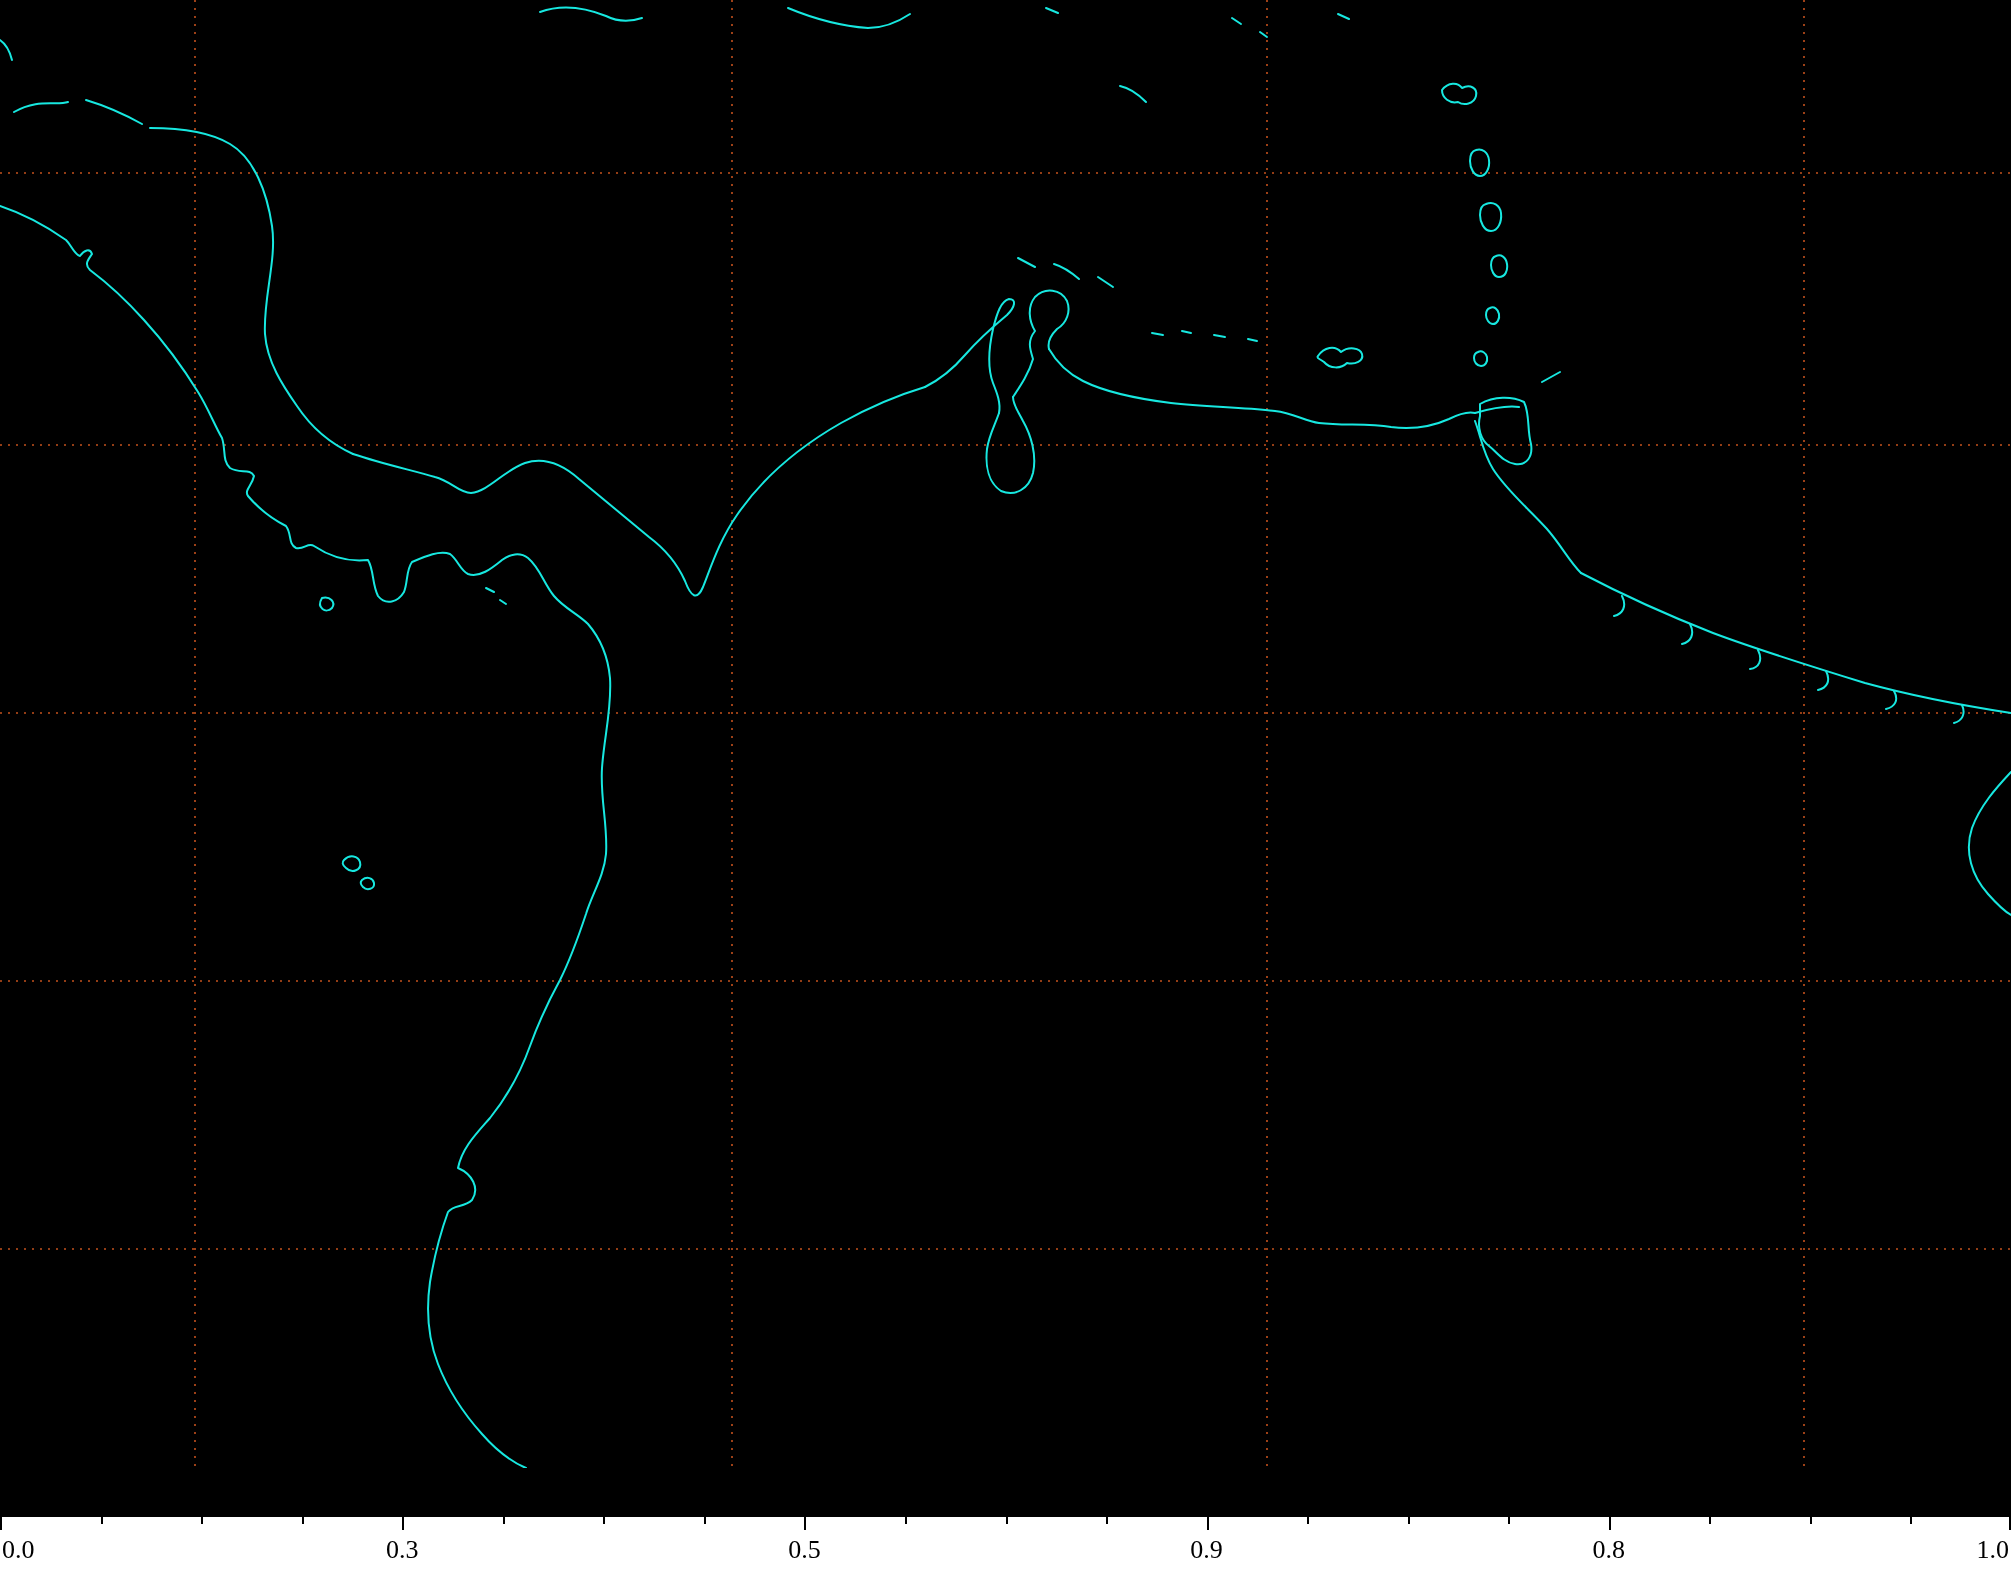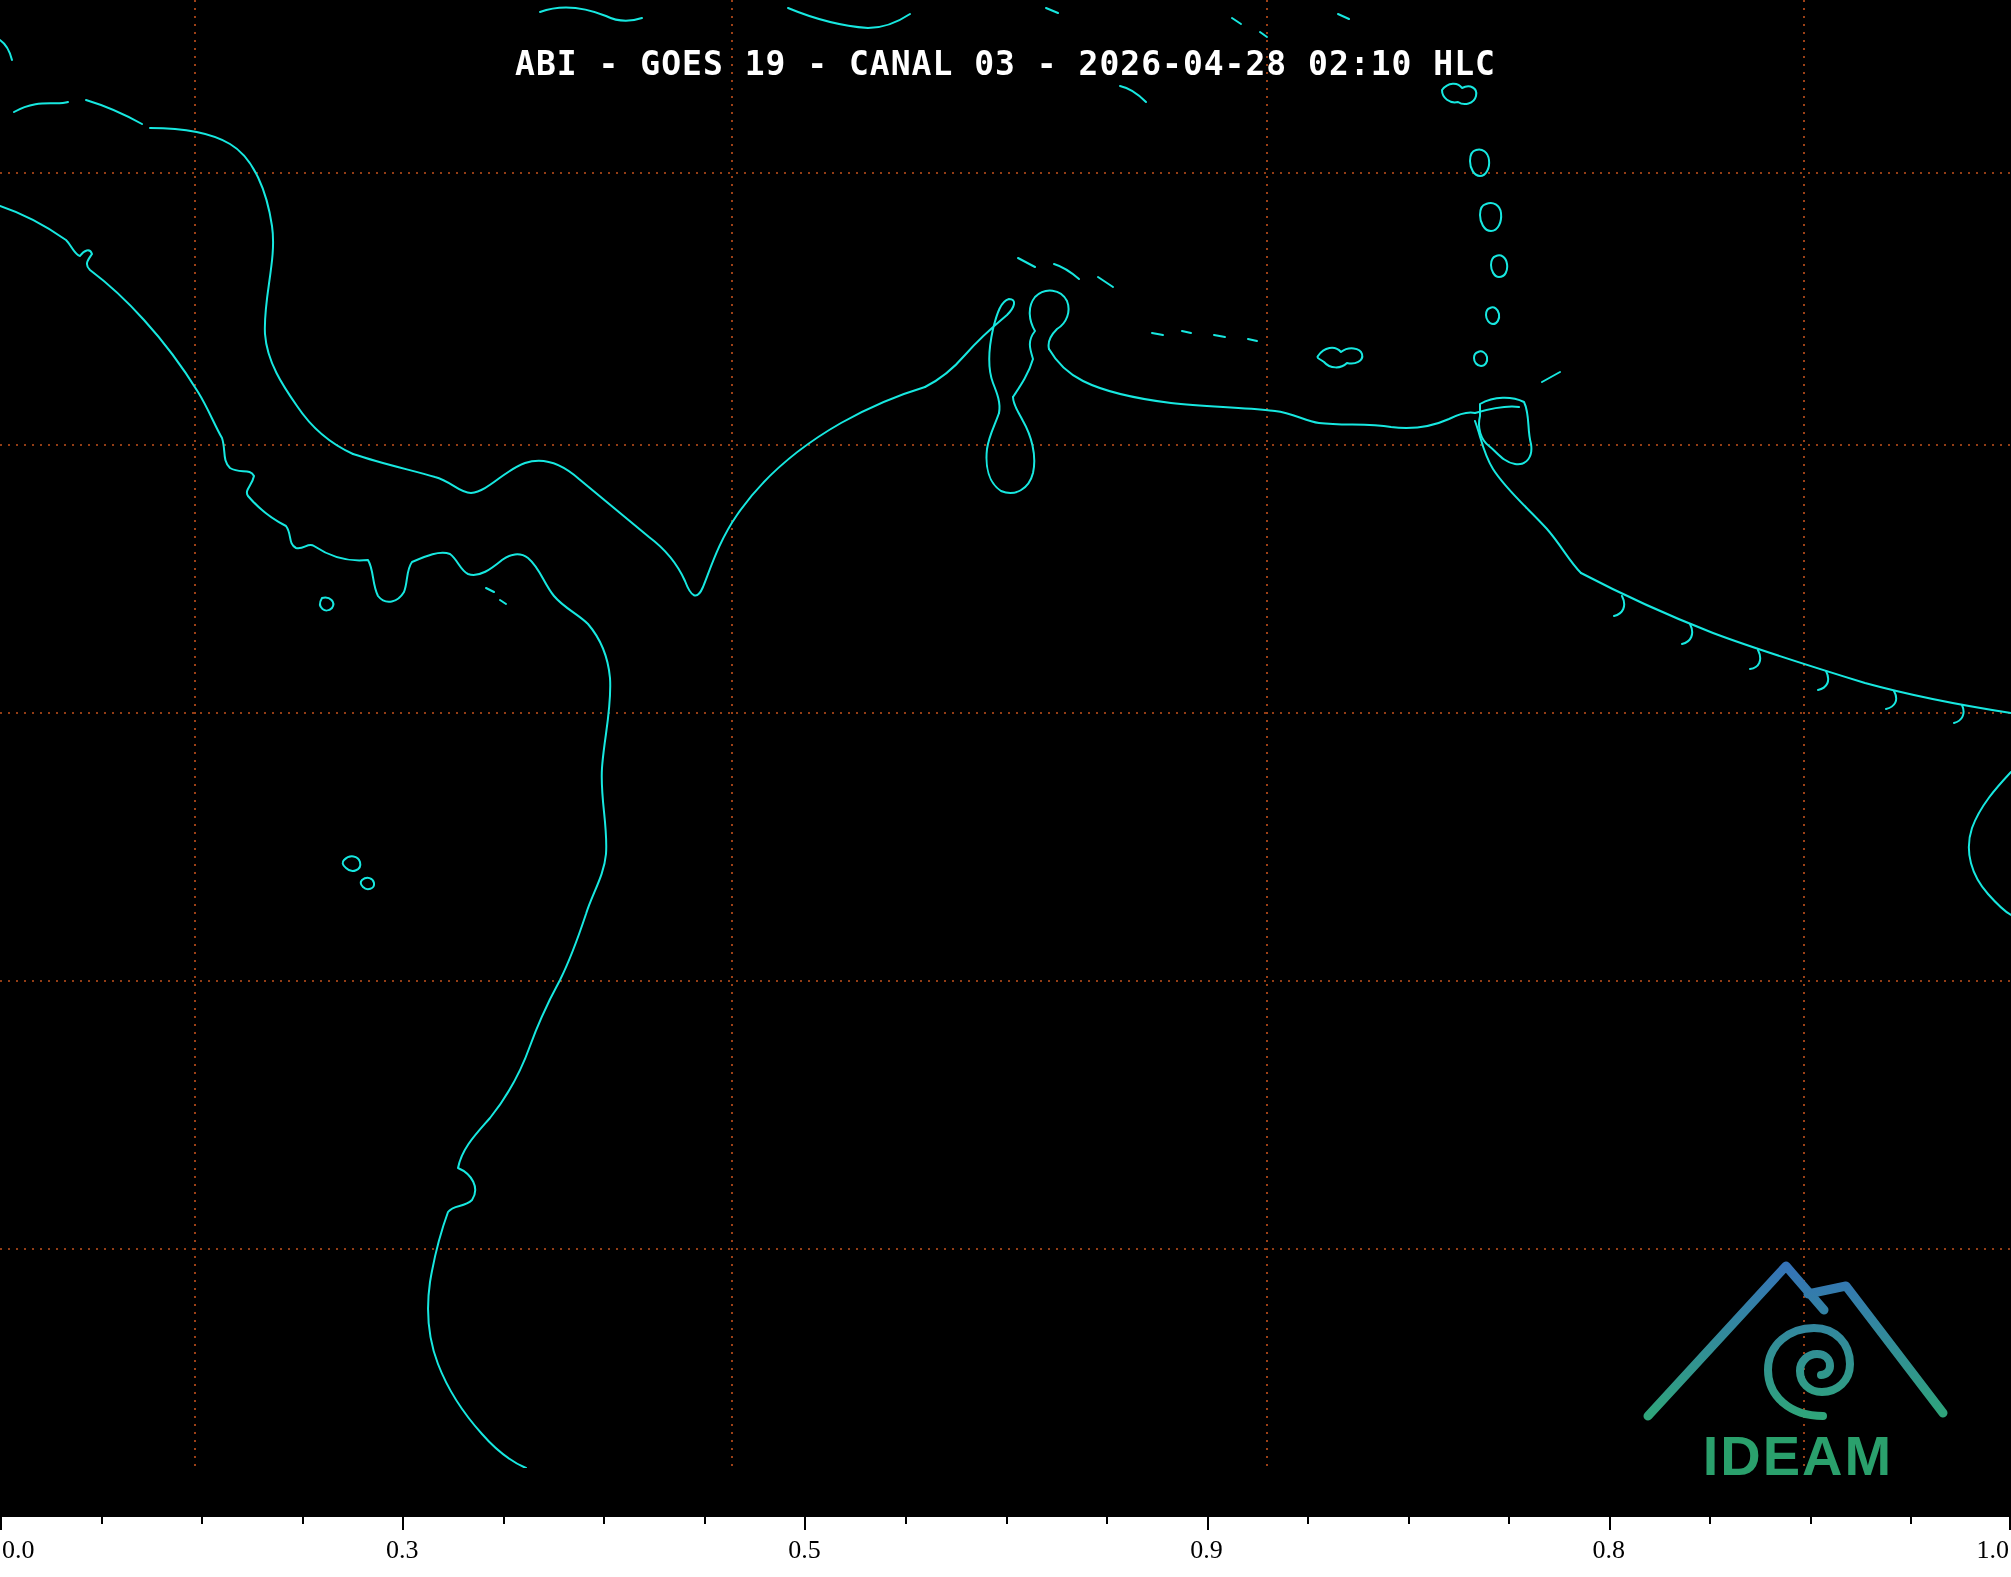--- a/index.html
+++ b/index.html
@@ -76,37 +76,21 @@
         <path d="M 1478,352 c 4,-2 8,1 9,5 c 1,5 -2,9 -6,9 c -4,0 -7,-4 -7,-8 c 0,-3 1,-5 4,-6 Z" class="coast"></path>
         <path d="M 1018,258 l 17,9" class="coast"></path>
         <path d="M 1054,264 c 10,3 18,9 25,15" class="coast"></path>
         <path d="M 1098,277 l 15,10" class="coast"></path>
         <path d="M 1152,333 l 11,2 M 1182,331 l 9,2 M 1214,335 l 11,2 M 1248,339 l 9,2" class="coast"></path>
         <path d="M 1318,356 c 6,-9 17,-11 23,-4 c 8,-6 19,-4 21,2 c 2,7 -7,11 -15,9 c -6,6 -17,6 -23,-1 c -4,-3 -8,-4 -6,-6 Z" class="coast"></path>
         <path d="M 2011,772 C 1996,788 1980,806 1972,828 C 1964,852 1972,876 1988,894 C 1996,903 2004,911 2011,915" class="coast"></path>
       </g>
   </svg>
 
-  <div class="map-title">ABI - GOES 19 - CANAL 03 - 2026-04-28 02:10 HLC</div>
 
-  <div class="logo">
-    <svg width="320" height="178" viewBox="0 0 320 178">
-      <defs>
-        <linearGradient id="logo-grad" x1="0" y1="15" x2="0" y2="170" gradientUnits="userSpaceOnUse">
-          <stop offset="0" stop-color="#3572b8"></stop>
-          <stop offset="1" stop-color="#2fa57a"></stop>
-        </linearGradient>
-      </defs>
-      <g fill="none" stroke="url(#logo-grad)" stroke-linecap="round" stroke-linejoin="round">
-        <path stroke-width="9" d="M 10,168 L 148,18 L 186,62 M 170,46 L 208,38 L 305,165"></path>
-        <path stroke-width="8" d="M 185,168 C 152,168 130,148 130,122 C 130,96 152,80 176,80 C 198,80 212,96 212,116 C 212,133 199,144 184,144 C 171,144 162,135 162,123 C 162,113 170,106 179,106 C 187,106 192,111 192,118 C 192,123 188,127 183,127"></path>
-      </g>
-    </svg>
-    <div class="logo-text" style="color: rgb(42, 160, 108);">IDEAM</div>
-  </div>
 
 
   <div class="cb-axis" id="colorbar-axis">
       <div class="tick major" style="left: 0%;"></div>
       <div class="tick" style="left: 5%;"></div>
       <div class="tick" style="left: 10%;"></div>
       <div class="tick" style="left: 15%;"></div>
       <div class="tick major" style="left: 20%;"></div>
       <div class="tick" style="left: 25%;"></div>
       <div class="tick" style="left: 30%;"></div>

